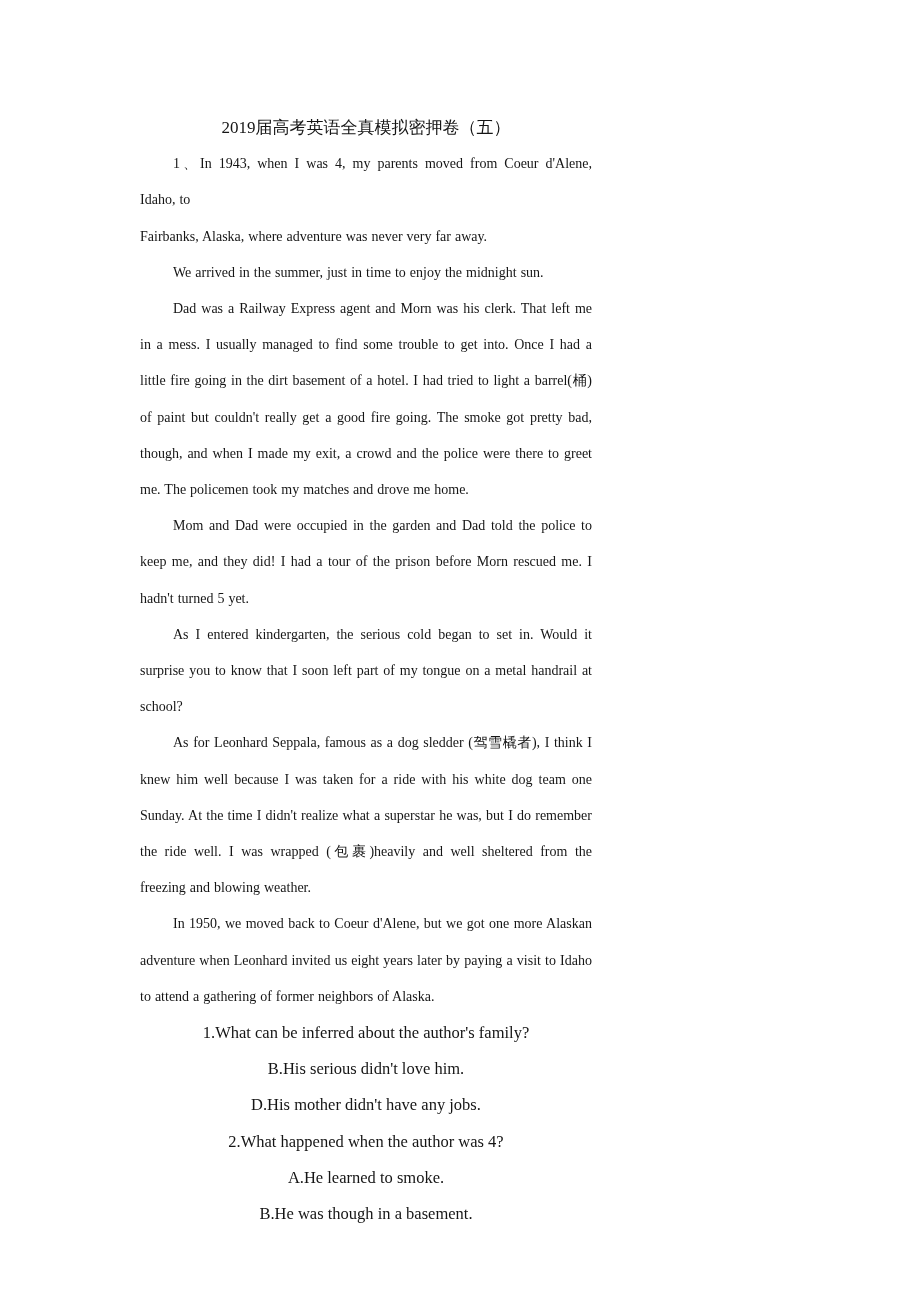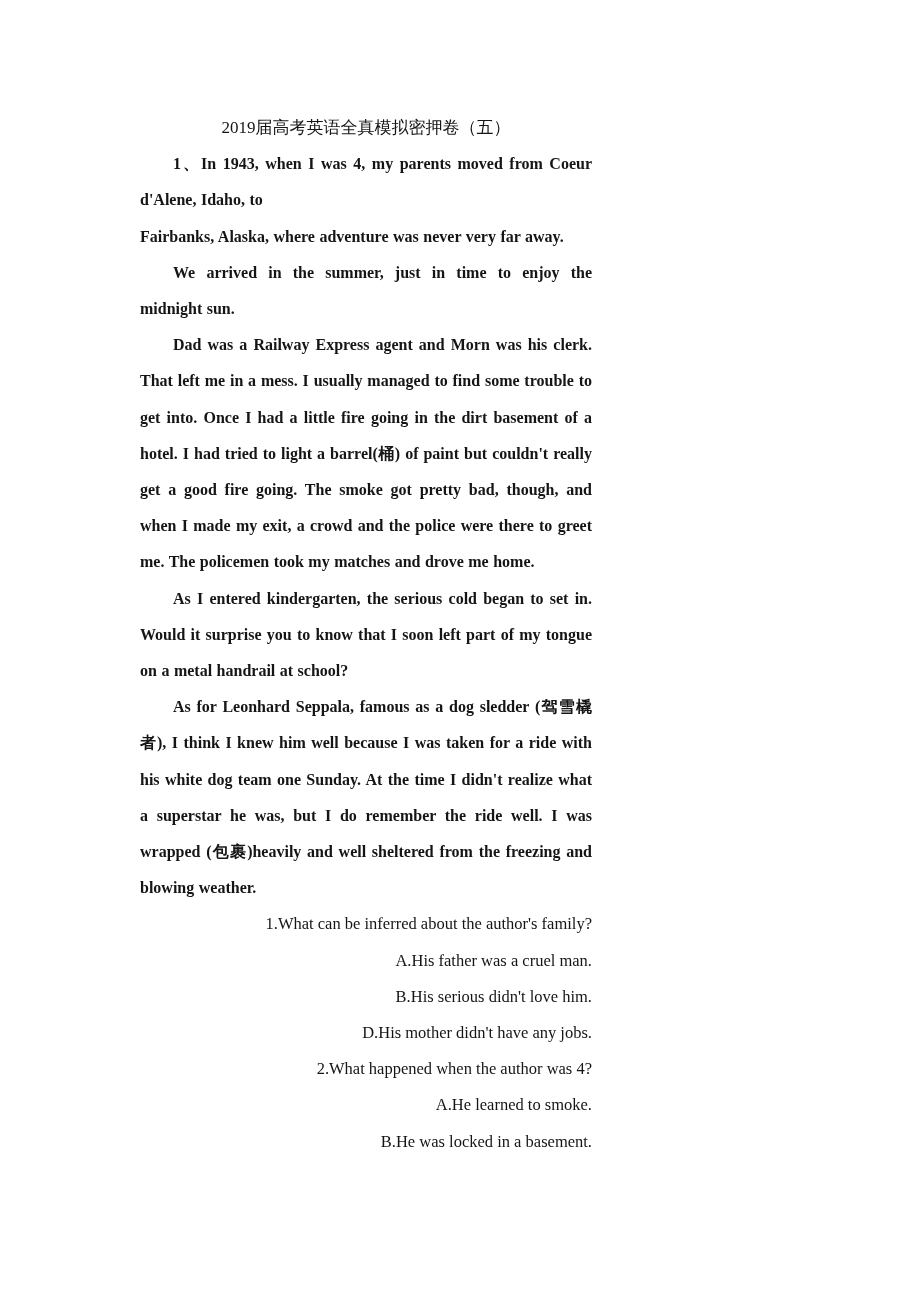--- a/index.html
+++ b/index.html
@@ -23,51 +23,51 @@
   }
   .doc-title {
     font-size: 17px;
     line-height: 36.2px;
     text-align: center;
     font-weight: normal;
     margin: 0;
   }
   p.block {
     margin: 0;
-    font-size: 16px;
+    font-size: 14px;
     line-height: 36.2px;
     text-align: justify;
     word-spacing: 0.5px;
-    font-weight: bold;
   }
   p.indent {
     text-indent: 33px;
   }
   p.qline {
     margin: 0;
     font-size: 16.5px;
     line-height: 36.2px;
-    text-align: right;
+    text-align: center;
   }
 </style>
 </head>
 <body>
 
 <div class="page">
 
   <h1 class="doc-title">2019届高考英语全真模拟密押卷（五）</h1>
 
   <p class="block indent">1、In 1943, when I was 4, my parents moved from Coeur d'Alene, Idaho, to</p>
   <p class="block">Fairbanks, Alaska, where adventure was never very far away.</p>
   <p class="block indent">We arrived in the summer, just in time to enjoy the midnight sun.</p>
   <p class="block indent">Dad was a Railway Express agent and Morn was his clerk. That left me in a mess. I usually managed to find some trouble to get into. Once I had a little fire going in the dirt basement of a hotel. I had tried to light a barrel(桶) of paint but couldn't really get a good fire going. The smoke got pretty bad, though, and when I made my exit, a crowd and the police were there to greet me. The policemen took my matches and drove me home.</p>
+  <p class="block indent">Mom and Dad were occupied in the garden and Dad told the police to keep me, and they did! I had a tour of the prison before Morn rescued me. I hadn't turned 5 yet.</p>
   <p class="block indent">As I entered kindergarten, the serious cold began to set in. Would it surprise you to know that I soon left part of my tongue on a metal handrail at school?</p>
   <p class="block indent">As for Leonhard Seppala, famous as a dog sledder (驾雪橇者), I think I knew him well because I was taken for a ride with his white dog team one Sunday. At the time I didn't realize what a superstar he was, but I do remember the ride well. I was wrapped (包裹)heavily and well sheltered from the freezing and blowing weather.</p>
+  <p class="block indent">In 1950, we moved back to Coeur d'Alene, but we got one more Alaskan adventure when Leonhard invited us eight years later by paying a visit to Idaho to attend a gathering of former neighbors of Alaska.</p>
 
   <p class="qline">1.What can be inferred about the author's family?</p>
-  <p class="qline">A.His father was a cruel man.</p>
   <p class="qline">B.His serious didn't love him.</p>
   <p class="qline">D.His mother didn't have any jobs.</p>
   <p class="qline">2.What happened when the author was 4?</p>
   <p class="qline">A.He learned to smoke.</p>
-  <p class="qline">B.He was locked in a basement.</p>
+  <p class="qline">B.He was though in a basement.</p>
 
 </div>
 
 </body></html>

